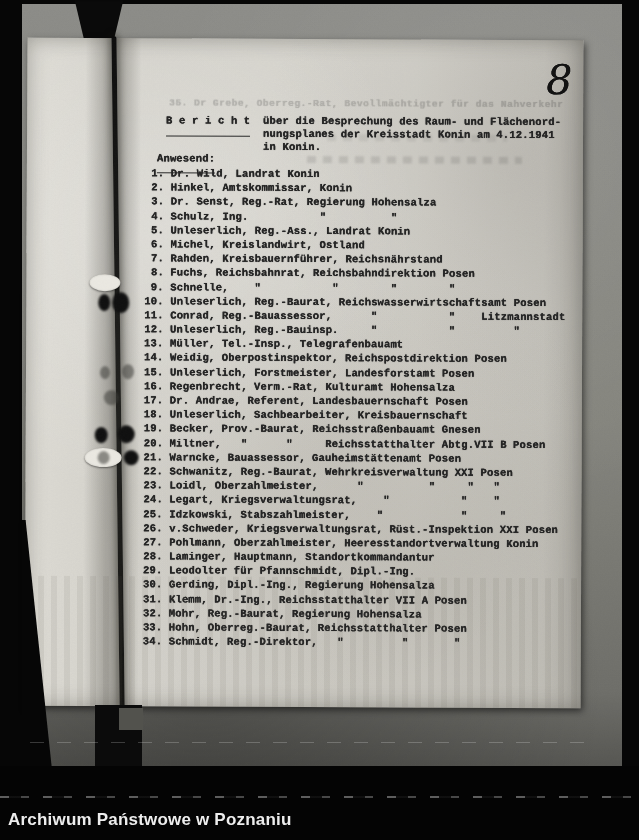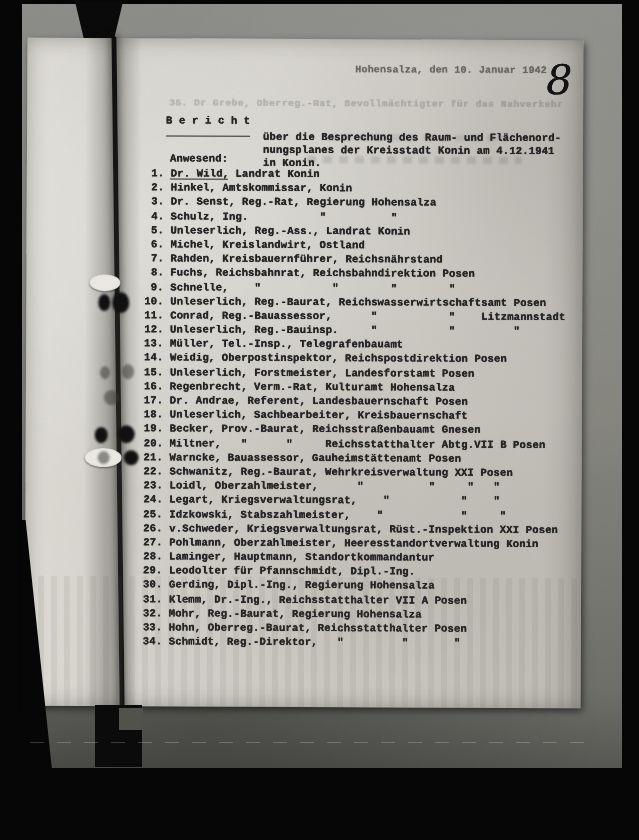--- a/index.html
+++ b/index.html
@@ -77,23 +77,23 @@
   }
   .bleed { left:142px; top:59px; font-size:9.6px; opacity:.22; filter:blur(.6px);
            letter-spacing:.5px; color:#333; }
   .smudge { position:absolute; height:7px; opacity:.16; filter:blur(1px); pointer-events:none;
             background:repeating-linear-gradient(90deg, rgba(40,40,40,.8) 0 9px, transparent 9px 16px); }
   .smudge1 { left:280px; top:117px; width:215px; }
   .smudge2 { left:300px; top:95px; width:180px; opacity:.1; }
 
   .title-row { position:absolute; left:0; top:76px; width:100%; }
   .title-label { position:absolute; left:139px; top:0; border-bottom:1.6px solid #262626; padding-bottom:9px; }
-  .title-detail { position:absolute; left:236px; top:16px; }
+  .title-detail { position:absolute; left:236px; top:0; }
   .title-detail div { line-height:13.2px; }
-  .attendees-heading { left:143px; top:114px; border-bottom:1.6px solid #262626; padding-bottom:14px; }
+  .attendees-heading { left:130px; top:114px; border-bottom:1.6px solid #262626; padding-bottom:8px; }
   .attendee-list { left:118px; top:128px; }
   .attendee-list div { line-height:14.18px; }
 
   
   .bottom-tab { position:absolute; left:95px; top:705px; width:47px; height:62px; background:#0b0b0b; }
   .bottom-tab-notch { position:absolute; left:119px; top:708px; width:24px; height:22px; background:#52524d; }
   .left-wedge { position:absolute; left:22px; top:520px; width:30px; height:250px; background:#060606;
                 clip-path:polygon(0 0, 12% 0, 100% 100%, 0 100%); }
   .scratch-a { position:absolute; left:30px; top:742px; width:560px; height:1px; opacity:.45;
                background:repeating-linear-gradient(90deg, rgba(255,255,255,.45) 0 14px, transparent 14px 27px); }
@@ -135,21 +135,20 @@
     <div class="blot" style="left:72px; top:256px; width:12px; height:17px;"></div>
     <div class="blot" style="left:86px; top:254px; width:17px; height:21px;"></div>
     <div class="blot gray" style="left:74px; top:328px; width:10px; height:13px;"></div>
     <div class="blot gray" style="left:96px; top:326px; width:12px; height:15px;"></div>
     <div class="blot gray" style="left:78px; top:352px; width:15px; height:15px;"></div>
     <div class="blot" style="left:69px; top:389px; width:13px; height:16px;"></div>
     <div class="blot" style="left:92px; top:387px; width:17px; height:18px;"></div>
     <div class="blot gray" style="left:72px; top:413px; width:12px; height:13px;"></div>
     <div class="blot" style="left:98px; top:412px; width:15px; height:15px;"></div>
 
-    <div class="typed dateline">Hohensalza, den 10. Januar 1942</div>
     <div class="hand-eight">8</div>
     <div class="typed bleed">35. Dr Grebe, Oberreg.-Rat, Bevollmächtigter für das Nahverkehr</div>
     <div class="smudge smudge2"></div>
 
     <div class="title-row">
       <span class="typed title-label" style="position:absolute;">B e r i c h t</span>
       <div class="typed title-detail"><div>über die Besprechung des Raum- und Flächenord-</div><div>nungsplanes der Kreisstadt Konin am 4.12.1941</div><div>in Konin.</div></div>
     </div>
     <div class="smudge smudge1"></div>
 
@@ -160,14 +159,18 @@
     <div class="paper-streaks"></div>
     <div class="grain dark"></div>
     <div class="grain lite"></div>
   </div>
 
   <div class="bottom-tab"></div>
   <div class="bottom-tab-notch"></div>
   <div class="left-wedge"></div>
   <div class="scratch-a"></div>
 
+  <div class="bottom-black">
+    <div class="scratch-b"></div>
+    <div class="archive-caption">Archiwum Państwowe w Poznaniu</div>
+  </div>
 
 </div>
 
 </body></html>

